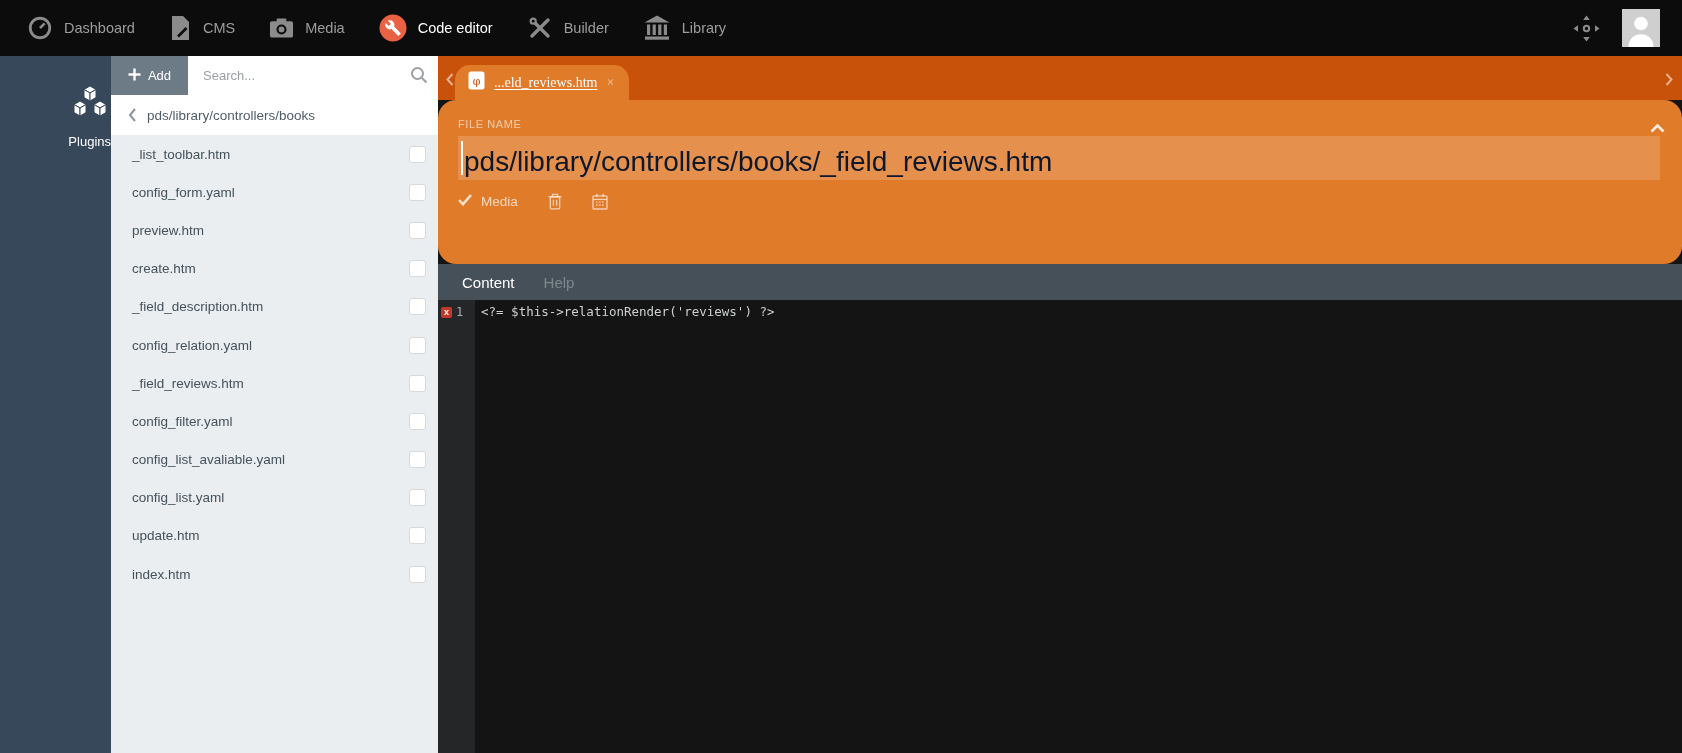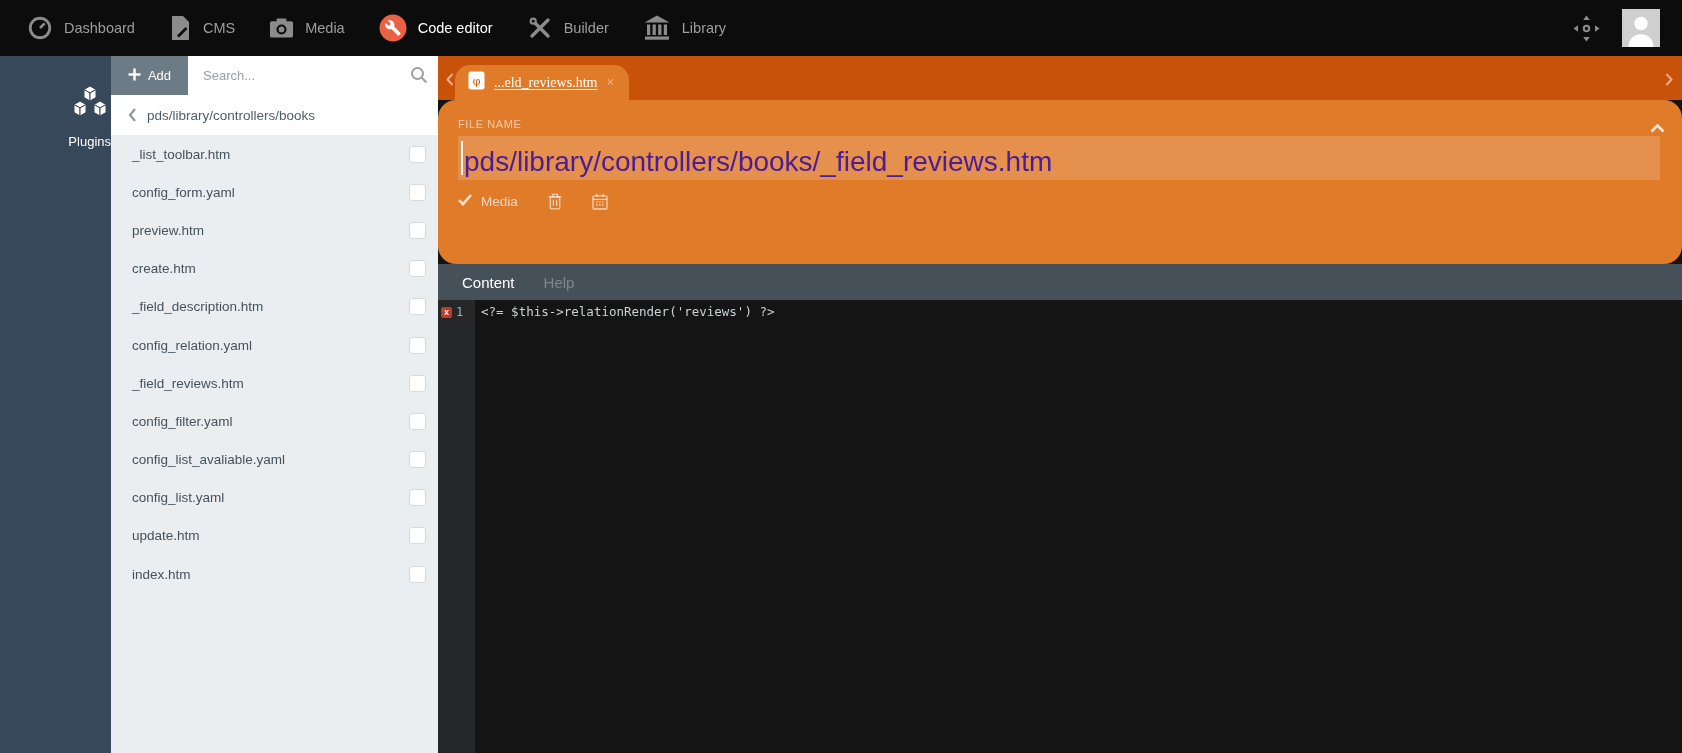--- a/index.html
+++ b/index.html
@@ -56,21 +56,21 @@
   .tab-label { color:#ffffff; font-size:14px; font-family:"Liberation Serif", serif;
     text-decoration:underline; text-underline-offset:2px; }
   .tab-close { color:rgba(255,255,255,.55); font-size:14px; cursor:pointer;
     font-family:"Liberation Serif", serif; }
 
   .editor-header { height:164px; background:#e07b2a; position:relative; padding-left:20px; flex:none;border-radius:18px; }
   .filename-label { padding-top:18px; color:rgba(255,255,255,.6); font-size:11px;
     letter-spacing:.6px; }
   .filename-wrap { position:relative; margin-top:6px; width:1202px; height:44px; }
   .filename-wrap input { width:100%; height:100%; border:none; outline:none;
-    background:rgba(255,255,255,.16); color:#4c1d95; font-size:28px; font-weight:300;
+    background:rgba(255,255,255,.16); color:#0f172a; font-size:28px; font-weight:300;
     padding:8px 10px 0 6px; font-family:"Liberation Sans", sans-serif; }
   .caret { position:absolute; left:3px; top:5px; width:2px; height:34px; background:#ffffff; }
   .header-actions { margin-top:13px; display:flex; align-items:center; gap:30px; }
   .save-btn { display:flex; align-items:center; gap:9px; color:rgba(255,255,255,.7);
     font-size:13.5px; cursor:pointer; }
   .header-icon { cursor:pointer; display:flex; }
   .collapse-btn { position:absolute; top:19px; right:17px; cursor:pointer; }
 
   .content-tabs { height:36px; background:#465058; display:flex; align-items:center;
     gap:29px; padding-left:24px; flex:none; }

